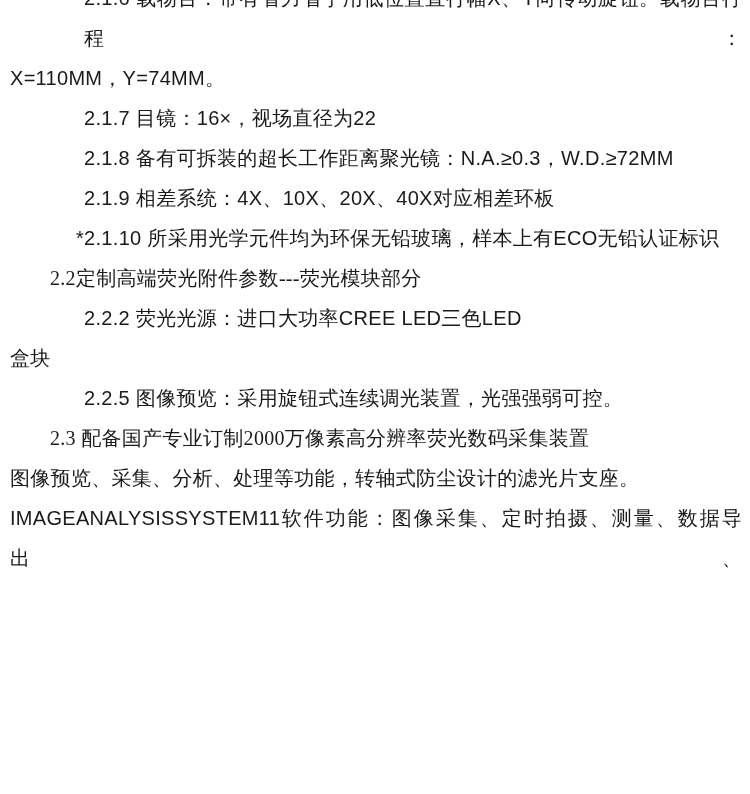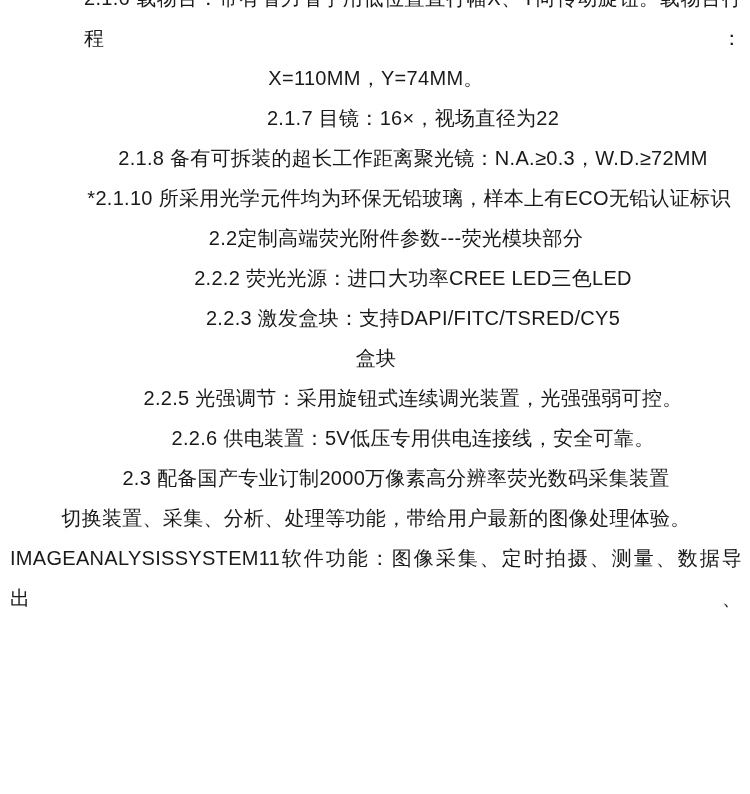--- a/index.html
+++ b/index.html
@@ -20,49 +20,48 @@
     padding-left: 10px;
     padding-right: 8px;
     font-size: 20px;
     line-height: 40px;
     color: #1a1a1a;
     letter-spacing: 0.3px;
   }
   .ln {
     white-space: nowrap;
     overflow: hidden;
-    text-align: center;
+    text-align: left;
   }
   
   .ln.item { padding-left: 74px; }
   
   .ln.star { padding-left: 66px; }
   
-  .ln.section { padding-left: 40px; }
+  .ln.section { padding-left: 40px; font-family: Liberation Serif, serif; }
   
   .ln.stretch {
     white-space: normal;
     text-align: justify;
     text-align-last: justify;
   }
 </style>
 </head>
 <body>
 
 <div class="page">
   <div class="doc">
     <div class="ln item stretch">2.1.6 载物台：带有省力省手用低位置直行幅X、Y向传动旋钮。载物台行程：</div>
     <div class="ln">X=110MM，Y=74MM。</div>
     <div class="ln item">2.1.7 目镜：16×，视场直径为22</div>
     <div class="ln item">2.1.8 备有可拆装的超长工作距离聚光镜：N.A.≥0.3，W.D.≥72MM</div>
+    <div class="ln item">2.1.9 相差系统：4X、10X、20X、40X对应相差环板</div>
     <div class="ln star">*2.1.10 所采用光学元件均为环保无铅玻璃，样本上有ECO无铅认证标识</div>
     <div class="ln section">2.2定制高端荧光附件参数---荧光模块部分</div>
     <div class="ln item">2.2.2 荧光光源：进口大功率CREE LED三色LED</div>
-    <div class="ln item">2.2.3 激发盒块：支持DAPI/FITC/TSRED/CY5</div>
     <div class="ln">盒块</div>
-    <div class="ln item">2.2.5 光强调节：采用旋钮式连续调光装置，光强强弱可控。</div>
-    <div class="ln item">2.2.6 供电装置：5V低压专用供电连接线，安全可靠。</div>
+    <div class="ln item">2.2.5 图像预览：采用旋钮式连续调光装置，光强强弱可控。</div>
     <div class="ln section">2.3 配备国产专业订制2000万像素高分辨率荧光数码采集装置</div>
-    <div class="ln">切换装置、采集、分析、处理等功能，带给用户最新的图像处理体验。</div>
+    <div class="ln">图像预览、采集、分析、处理等功能，转轴式防尘设计的滤光片支座。</div>
     <div class="ln stretch">IMAGEANALYSISSYSTEM11软件功能：图像采集、定时拍摄、测量、数据导出、</div>
 
   </div>
 </div>
 
 </body></html>

